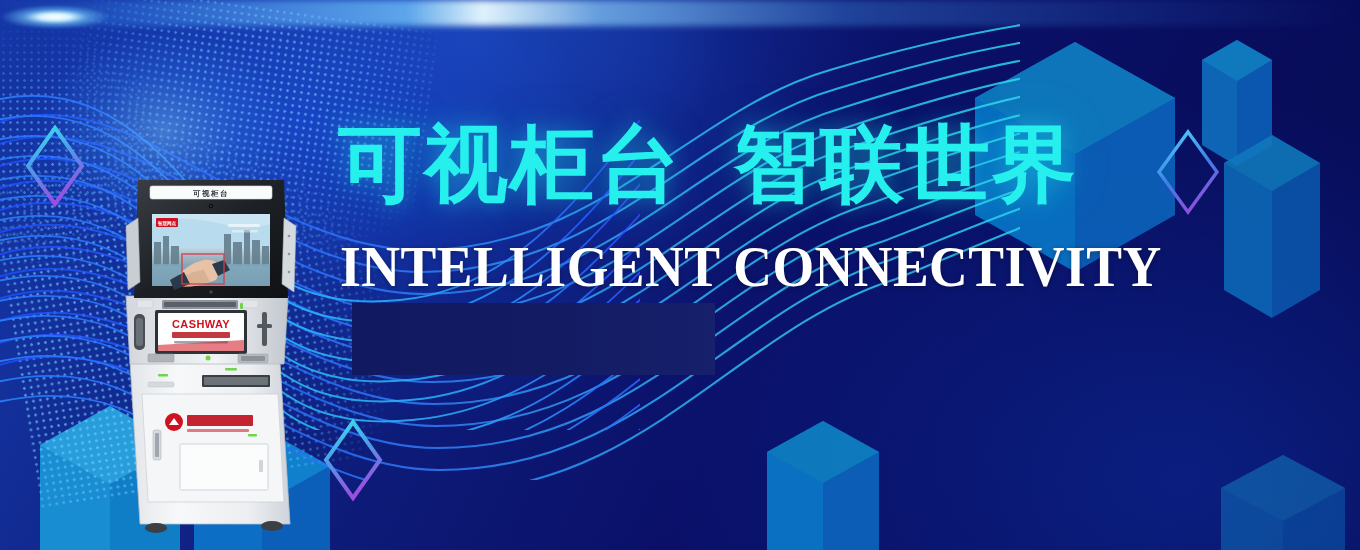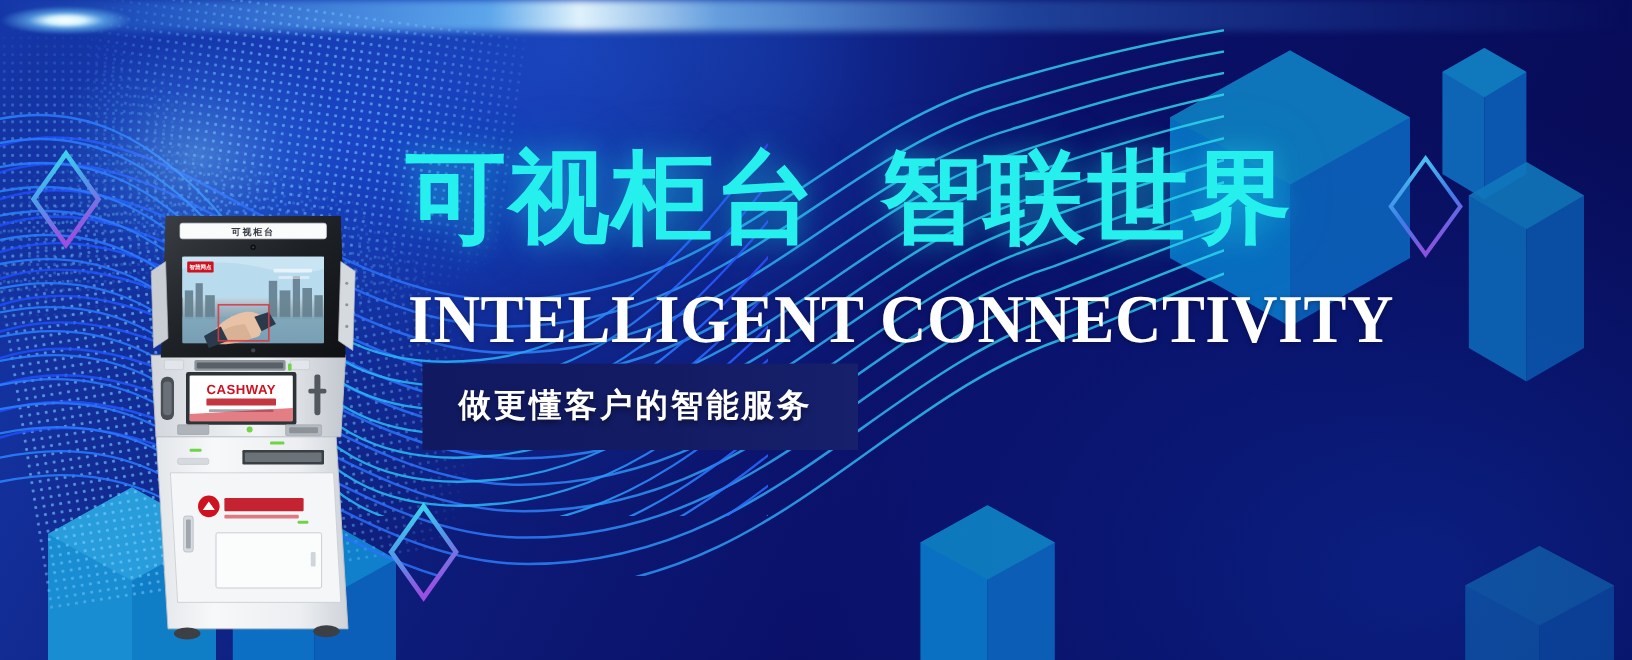--- a/index.html
+++ b/index.html
@@ -371,15 +371,14 @@
   </div>
 
   <div id="tagline-band"></div>
 
   <div id="headline">
     <span>可视柜台</span><span class="gap"></span><span>智联世界</span>
   </div>
 
   <div id="subhead">INTELLIGENT CONNECTIVITY</div>
 
-  <div id="tagline">做更懂客户的智能服务</div>
 
 </div>
 
 </body></html>

